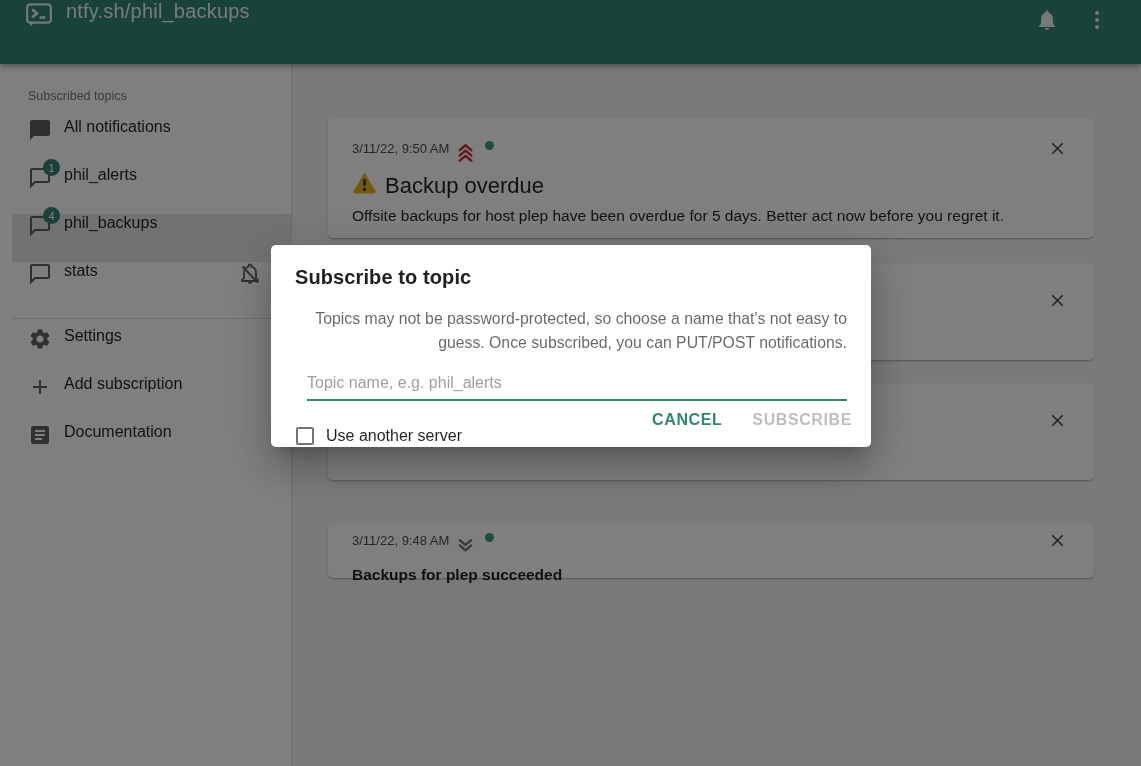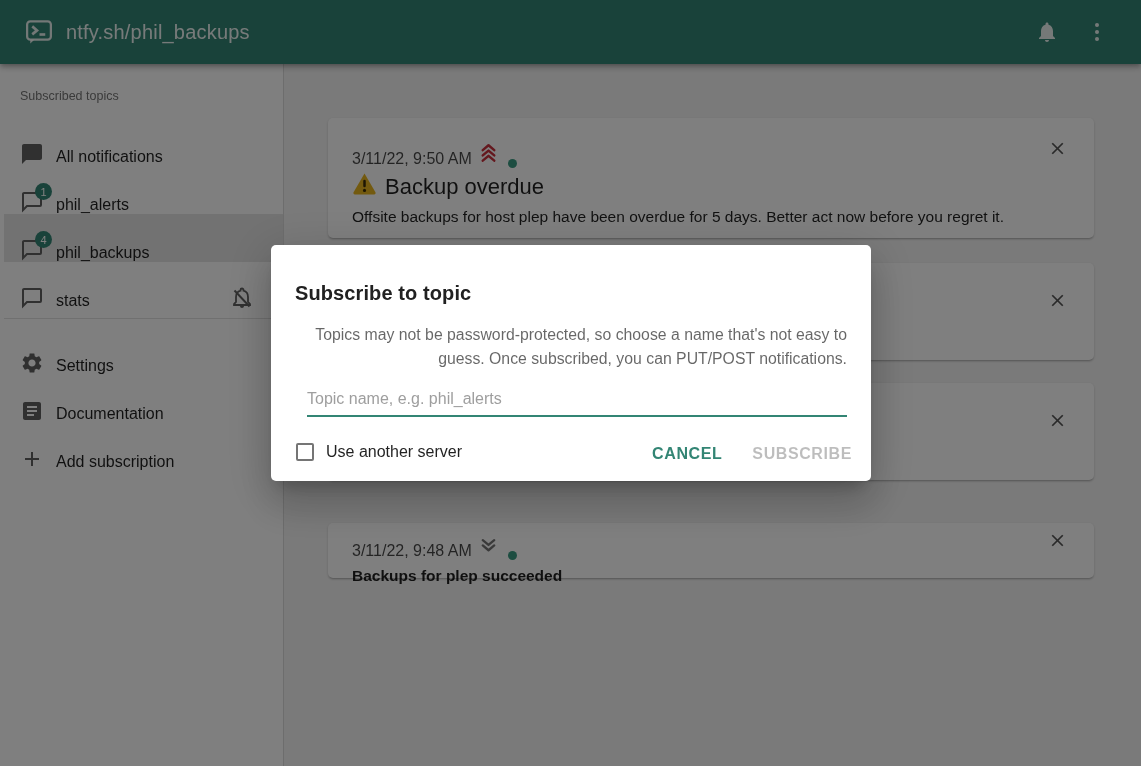--- a/index.html
+++ b/index.html
@@ -5,72 +5,72 @@
   :root{
     --accent:#338574; --appbar-bg:#338574; --priority-max:#c9313d; --priority-low:#757575;
     --indicator-dot:#3a9b82; --badge-bg:#338574; --main-bg:#f5f5f5;
   }
   *{box-sizing:border-box;margin:0;padding:0;}
   html,body{width:1141px;height:766px;overflow:hidden;}
   body{font-family:"Liberation Sans",sans-serif;background:#fff;position:relative;}
 
   
   .appbar{position:absolute;left:0;top:0;width:1141px;height:64px;background:var(--appbar-bg);
-    display:flex;align-items:center;padding:0 24px;z-index:5;
+    display:flex;align-items:flex-start;padding:0 24px;z-index:5;
     box-shadow:0 2px 4px -1px rgba(0,0,0,.2),0 4px 5px 0 rgba(0,0,0,.14),0 1px 10px 0 rgba(0,0,0,.12);}
   .logo{width:30px;height:30px;margin-right:12px;display:flex;align-items:center;}
   .appbar h1{font-size:20px;font-weight:500;color:rgba(255,255,255,.92);letter-spacing:.2px;}
   .appbar-spacer{flex:1;}
   .iconbtn{background:none;border:none;width:40px;height:40px;display:flex;align-items:center;
     justify-content:center;cursor:pointer;color:rgba(255,255,255,.9);}
   .iconbtn + .iconbtn{margin-left:10px;}
 
   
-  .sidebar{position:absolute;left:4px;top:64px;width:280px;bottom:0;background:#fff;
+  .sidebar{position:absolute;left:12px;top:64px;width:280px;bottom:0;background:#fff;
     border-right:1px solid rgba(0,0,0,.14);z-index:1;}
   .caption{margin:25px 0 15px 16px;font-size:12.5px;color:#757575;font-weight:500;}
-  .nav-item{height:48px;display:flex;align-items:flex-end;padding:0 16px;cursor:pointer;color:rgba(0,0,0,.87);}
+  .nav-item{height:48px;display:flex;align-items:flex-start;padding:0 16px;cursor:pointer;color:rgba(0,0,0,.87);}
   .nav-item.selected{background:rgba(0,0,0,.1);}
   .nicon{width:24px;height:24px;margin-right:12px;color:#616161;position:relative;flex:none;}
   .nlabel{font-size:16px;}
   .badge{position:absolute;top:-7px;right:-8px;min-width:17px;height:17px;border-radius:9px;
     background:var(--badge-bg);color:#fff;font-size:11px;display:flex;align-items:center;
     justify-content:center;padding:0 4px;}
   .nav-spacer{flex:1;}
   .trailicon{width:24px;height:24px;color:#616161;margin-right:13px;flex:none;}
   .divider{border:none;border-top:1px solid #e0e0e0;margin:8px 0;}
 
   
   .main{position:absolute;left:280px;top:64px;right:0;bottom:0;background:var(--main-bg);}
   .cards{position:absolute;left:48px;top:54px;width:766px;}
   .card{position:relative;background:#fff;border-radius:5px;
     box-shadow:0 2px 2px -1px rgba(0,0,0,.2),0 1px 3px 0 rgba(0,0,0,.14);}
   .card1{height:120px;margin-bottom:25px;padding:23px 60px 0 24px;}
   .card2{height:97px;margin-bottom:23px;}
   .card3{height:97px;margin-bottom:43px;}
   .card4{height:55px;padding:10px 60px 0 24px;}
-  .meta{display:flex;align-items:flex-end;font-size:16px;color:rgba(0,0,0,.72);}
+  .meta{display:flex;align-items:flex-start;font-size:13px;color:rgba(0,0,0,.72);}
   .meta .pri{margin-left:5px;}
   .dot{width:9px;height:9px;border-radius:50%;background:var(--indicator-dot);margin-left:8px;}
   .ntitle{display:flex;align-items:center;font-size:22px;color:rgba(0,0,0,.87);margin-top:3px;}
   .ntitle .warn{margin-right:8px;}
   .nbody{font-size:15.5px;color:rgba(0,0,0,.87);margin-top:6px;}
   .card4 .nbody{margin-top:7px;font-weight:bold;}
   .close{position:absolute;background:none;border:none;cursor:pointer;color:#555;
     width:28px;height:28px;display:flex;align-items:center;justify-content:center;}
   .card1 .close{top:16px;right:23px;}
   .card2 .close{top:23px;right:23px;}
   .card3 .close{top:23px;right:23px;}
   .card4 .close{top:3px;right:23px;}
   .sr{position:absolute;width:1px;height:1px;overflow:hidden;clip:rect(0 0 0 0);white-space:nowrap;}
 
   
   .backdrop{position:fixed;inset:0;background:rgba(0,0,0,.5);z-index:50;}
-  .dialog{position:fixed;left:271px;top:245px;width:600px;height:236px;background:#fff;
-    border-radius:5px;z-index:60;padding:16px 24px;
+  .dialog{position:fixed;left:271px;top:245px;width:600px;height:202px;background:#fff;
+    border-radius:5px;z-index:60;padding:0 24px;
     box-shadow:0 11px 15px -7px rgba(0,0,0,.2),0 24px 38px 3px rgba(0,0,0,.14),0 9px 46px 8px rgba(0,0,0,.12);}
   .dialog h2{margin-top:21px;font-size:20px;font-weight:700;color:#212121;letter-spacing:.1px;}
   .dlg-body{margin-top:18px;font-size:15.8px;line-height:24px;color:rgba(0,0,0,.6);text-align:right;}
   .field{margin-top:15px;margin-left:12px;}
   .field input{width:100%;border:none;border-bottom:2px solid var(--accent);outline:none;
     font-family:"Liberation Sans",sans-serif;font-size:16px;color:#212121;padding:4px 0 7px 0;background:none;}
   .field input::placeholder{color:#9e9e9e;opacity:1;}
   .cbrow{margin-top:26px;display:flex;align-items:flex-start;cursor:pointer;}
   .cb{width:18px;height:18px;border:2px solid rgba(0,0,0,.54);border-radius:2px;margin:0 12px 0 1px;flex:none;}
   .cblabel{font-size:16px;color:rgba(0,0,0,.87);}
@@ -165,33 +165,33 @@
       <svg viewBox="0 0 24 24" width="24" height="24" fill="currentColor">
         <path d="M19.14 12.94c.04-.3.06-.61.06-.94 0-.32-.02-.64-.07-.94l2.03-1.58c.18-.14.23-.41.12-.61l-1.92-3.32c-.12-.22-.37-.29-.59-.22l-2.39.96c-.5-.38-1.03-.7-1.62-.94l-.36-2.54c-.04-.24-.24-.41-.48-.41h-3.84c-.24 0-.43.17-.47.41l-.36 2.54c-.59.24-1.13.57-1.62.94l-2.39-.96c-.22-.08-.47 0-.59.22L2.74 8.87c-.12.21-.08.47.12.61l2.03 1.58c-.05.3-.09.63-.09.94s.02.64.07.94l-2.03 1.58c-.18.14-.23.41-.12.61l1.92 3.32c.12.22.37.29.59.22l2.39-.96c.5.38 1.03.7 1.62.94l.36 2.54c.05.24.24.41.48.41h3.84c.24 0 .44-.17.47-.41l.36-2.54c.59-.24 1.13-.56 1.62-.94l2.39.96c.22.08.47 0 .59-.22l1.92-3.32c.12-.22.07-.47-.12-.61l-2.01-1.58zM12 15.6c-1.98 0-3.6-1.62-3.6-3.6s1.62-3.6 3.6-3.6 3.6 1.62 3.6 3.6-1.62 3.6-3.6 3.6z"></path>
       </svg>
     </span>
     <span class="nlabel">Settings</span>
   </div>
 
   <div class="nav-item">
     <span class="nicon">
       <svg viewBox="0 0 24 24" width="24" height="24" fill="currentColor">
+        <path d="M19 13h-6v6h-2v-6H5v-2h6V5h2v6h6v2z"></path>
+      </svg>
+    </span>
+    <span class="nlabel">Add subscription</span>
+  </div>
+
+  <div class="nav-item">
+    <span class="nicon">
+      <svg viewBox="0 0 24 24" width="24" height="24" fill="currentColor">
         <path d="M19 3H5c-1.1 0-2 .9-2 2v14c0 1.1.9 2 2 2h14c1.1 0 2-.9 2-2V5c0-1.1-.9-2-2-2zm-5 14H7v-2h7v2zm3-4H7v-2h10v2zm0-4H7V7h10v2z"></path>
       </svg>
     </span>
     <span class="nlabel">Documentation</span>
-  </div>
-
-  <div class="nav-item">
-    <span class="nicon">
-      <svg viewBox="0 0 24 24" width="24" height="24" fill="currentColor">
-        <path d="M19 13h-6v6h-2v-6H5v-2h6V5h2v6h6v2z"></path>
-      </svg>
-    </span>
-    <span class="nlabel">Add subscription</span>
   </div>
 </nav>
 
 <main class="main">
   <div class="cards">
 
     <div class="card card1">
       <div class="meta">
         <span class="date">3/11/22, 9:50 AM</span>
         <span class="pri">

